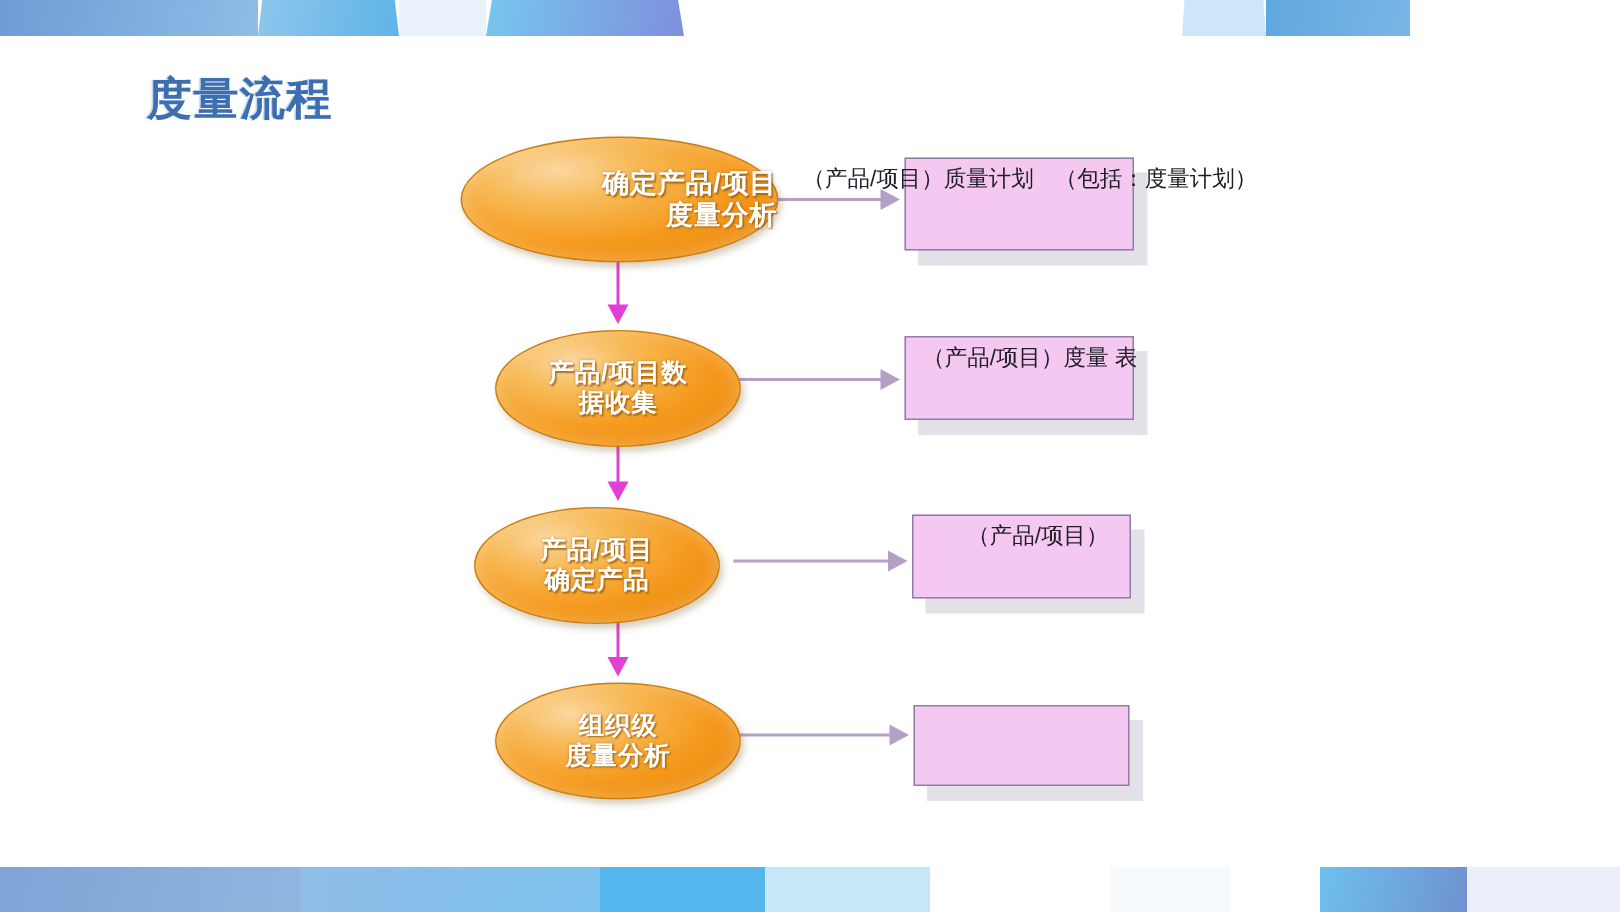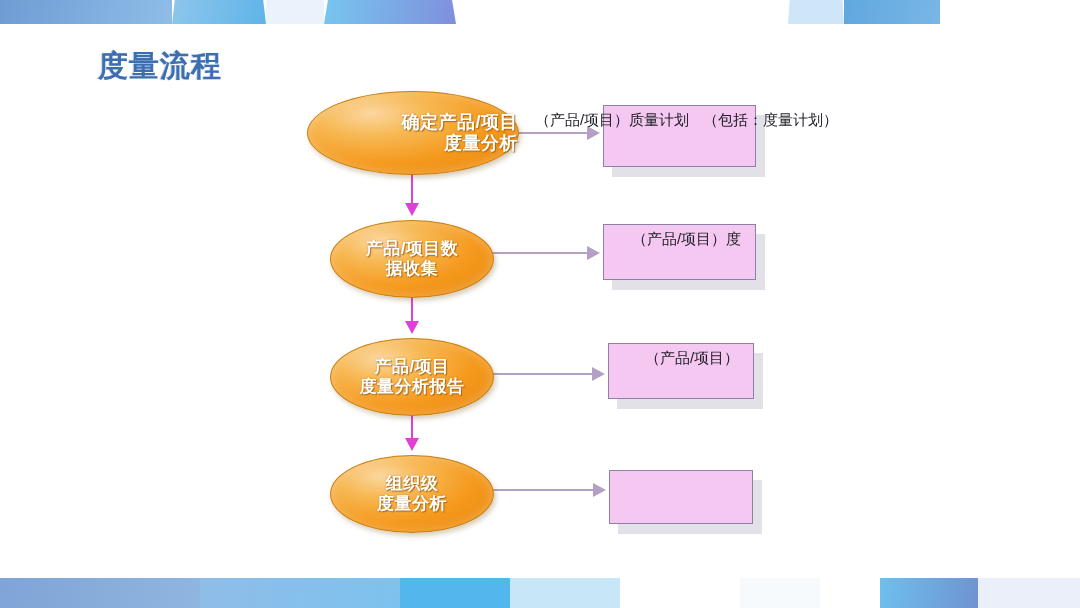--- a/index.html
+++ b/index.html
@@ -167,42 +167,43 @@
       </svg>
     <div id="nodes-layer">
         <div class="node" style="left: 307px; top: 91px; width: 210px; height: 82px; align-items: flex-end;">
           <div class="node-line">确定产品/项目</div>
           <div class="node-line">度量分析</div>
         </div>
         <div class="node node-sm" style="left: 330px; top: 220px; width: 162px; height: 76px;">
           <div class="node-line">产品/项目数</div>
           <div class="node-line">据收集</div>
         </div>
-        <div class="node node-sm" style="left: 330px; top: 338px; width: 162px; height: 76px;">
+        <div class="node node-sm" style="left: 316px; top: 338px; width: 162px; height: 76px;">
           <div class="node-line">产品/项目</div>
-          <div class="node-line">度量分析报告</div>
+          <div class="node-line">确定产品</div>
         </div>
         <div class="node node-sm" style="left: 330px; top: 455px; width: 162px; height: 76px;">
           <div class="node-line">组织级</div>
           <div class="node-line">度量分析</div>
         </div>
       </div>
     <div id="artifacts-layer">
         <div class="artifact" style="left: 603px; top: 105px; width: 153px; height: 62px;">
           <div class="artifact-shadow"></div>
           <div class="artifact-box">
             <div class="artifact-line indent-1">（产品/项目）质</div>
             <div class="artifact-line">量计划</div>
             <div class="artifact-line indent-1">（包括：度量计划）</div>
           </div>
         </div>
         <div class="artifact" style="left: 603px; top: 224px; width: 153px; height: 56px;">
           <div class="artifact-shadow"></div>
           <div class="artifact-box">
             <div class="artifact-line indent-1">（产品/项目）度</div>
+            <div class="artifact-line">量 表</div>
           </div>
         </div>
         <div class="artifact" style="left: 608px; top: 343px; width: 146px; height: 56px;">
           <div class="artifact-shadow"></div>
           <div class="artifact-box">
             <div class="artifact-line indent-2">（产品/项目）</div>
           </div>
         </div>
         <div class="artifact" style="left: 609px; top: 470px; width: 144px; height: 54px;">
           <div class="artifact-shadow"></div>

